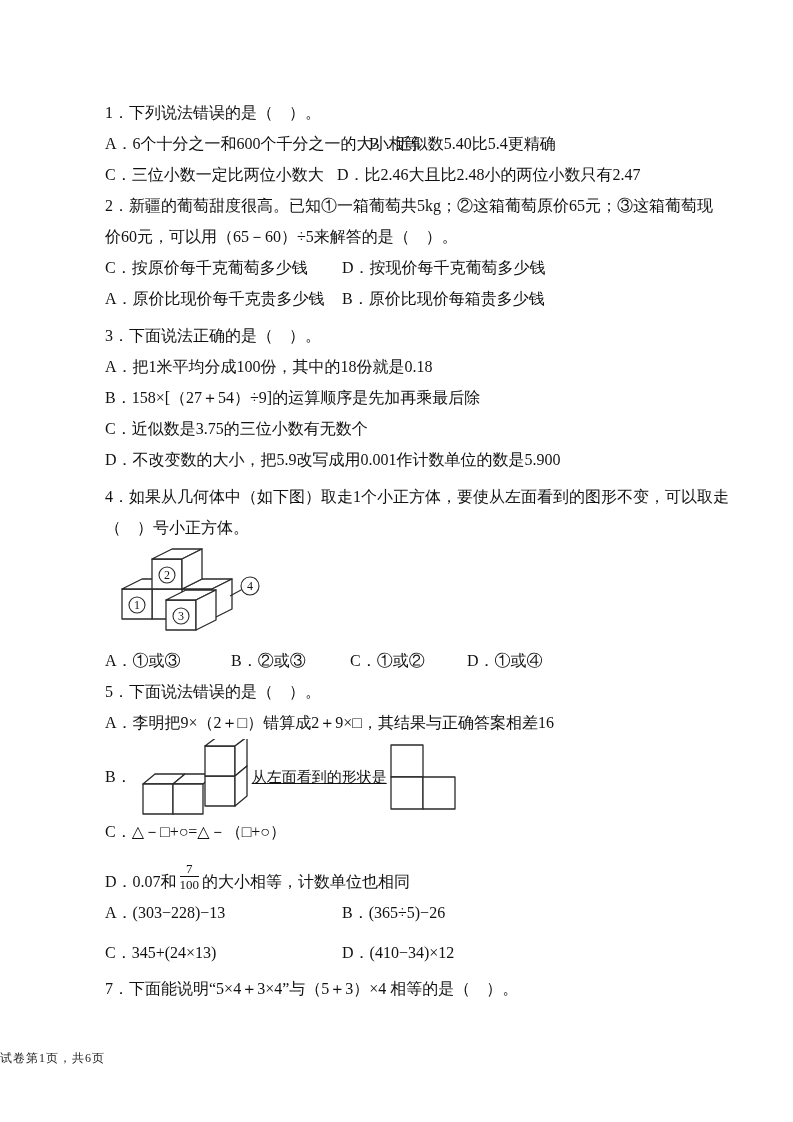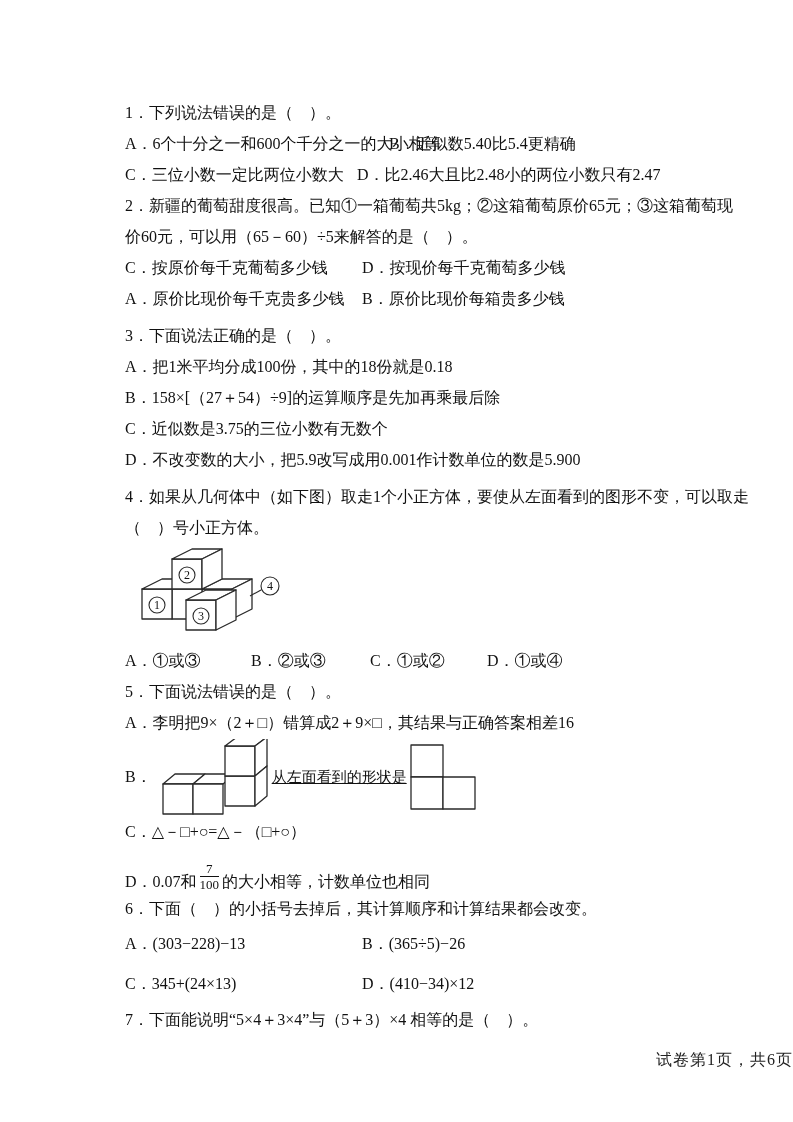--- a/index.html
+++ b/index.html
@@ -1,38 +1,38 @@
 <!DOCTYPE html>
 <html><head>
 <meta charset="utf-8">
 <style>
   html,body{margin:0;padding:0;background:#ffffff;}
   .page{
     width:793px;height:1122px;position:relative;background:#fff;
     font-family:"Liberation Serif","DejaVu Serif",serif;color:#111;
     overflow:hidden;
   }
-  .content{position:absolute;left:105px;top:97px;width:600px;margin-left:20px;}
+  .content{position:absolute;left:105px;top:97px;width:600px;}
   .line{font-size:16px;line-height:31px;white-space:nowrap;}
   .cols span{display:inline-block;}
   .w260{width:260px}.w228{width:228px}.w233{width:233px}
   .w122{width:122px}.w115{width:115px}.w113{width:113px}
   .mt6{margin-top:6px;}
   .mathrow{line-height:40px;}
   .figblock{height:100px;margin:1px 0 1px 7px;}
   .figrow{display:flex;align-items:center;height:78px;white-space:nowrap;}
   .figrow .lbl{font-size:16px;margin-right:6px;}
   .figrow .cap{font-size:15px;margin:0 2px;text-decoration:underline;}
   .fracline{height:46px;display:flex;align-items:flex-end;font-size:16px;white-space:nowrap;}
   .frac{display:inline-block;vertical-align:middle;text-align:center;
         font-size:13px;line-height:1.2;margin:0 3px;}
   .frac .num{display:block;border-bottom:1px solid #111;padding:0 4px;}
   .frac .den{display:block;}
-  .footer{position:absolute;left:0;right:0;top:1050px;text-align:right;
-          font-size:16px;color:#222;letter-spacing:1px;}
+  .footer{position:absolute;left:0;right:0;top:1050px;text-align:left;
+          font-size:12px;color:#222;letter-spacing:1px;}
   svg{display:block;}
   .cube{fill:#ffffff;stroke:#2a2a2a;stroke-width:1.3;stroke-linejoin:round;}
   .thin{fill:none;stroke:#2a2a2a;stroke-width:1.1;}
   .circnum{font-size:12px;fill:#111;font-family:"Liberation Serif",serif;}
 </style>
 </head>
 <body>
 
 <div class="page">
   <div class="content">
@@ -137,21 +137,20 @@
 
     <div class="fracline">
       <span>D．0.07和</span>
       <span class="frac">
         <span class="num">7</span>
         <span class="den">100</span>
       </span>
       <span>的大小相等，计数单位也相同</span>
     </div>
 
-    <div class="line">6．下面（　）的小括号去掉后，其计算顺序和计算结果都会改变。</div>
     <div class="line cols mathrow">
       <span class="w233">A．(303−228)−13</span>
       <span>B．(365÷5)−26</span>
     </div>
     <div class="line cols mathrow">
       <span class="w233">C．345+(24×13)</span>
       <span>D．(410−34)×12</span>
     </div>
 
     <div class="line">7．下面能说明“5×4＋3×4”与（5＋3）×4 相等的是（　）。</div>

